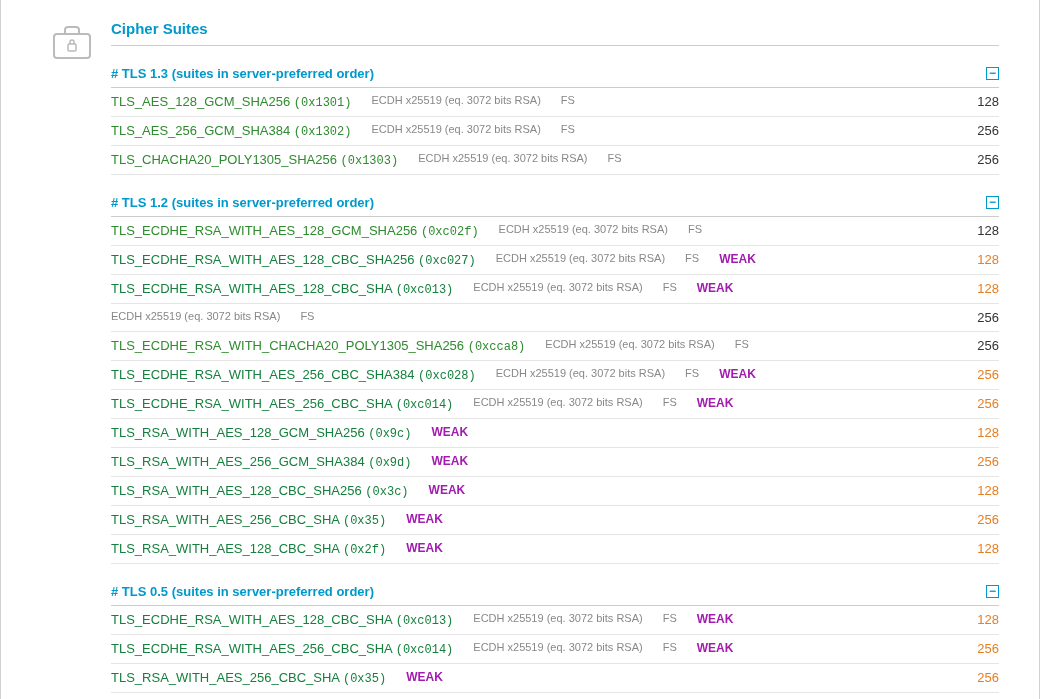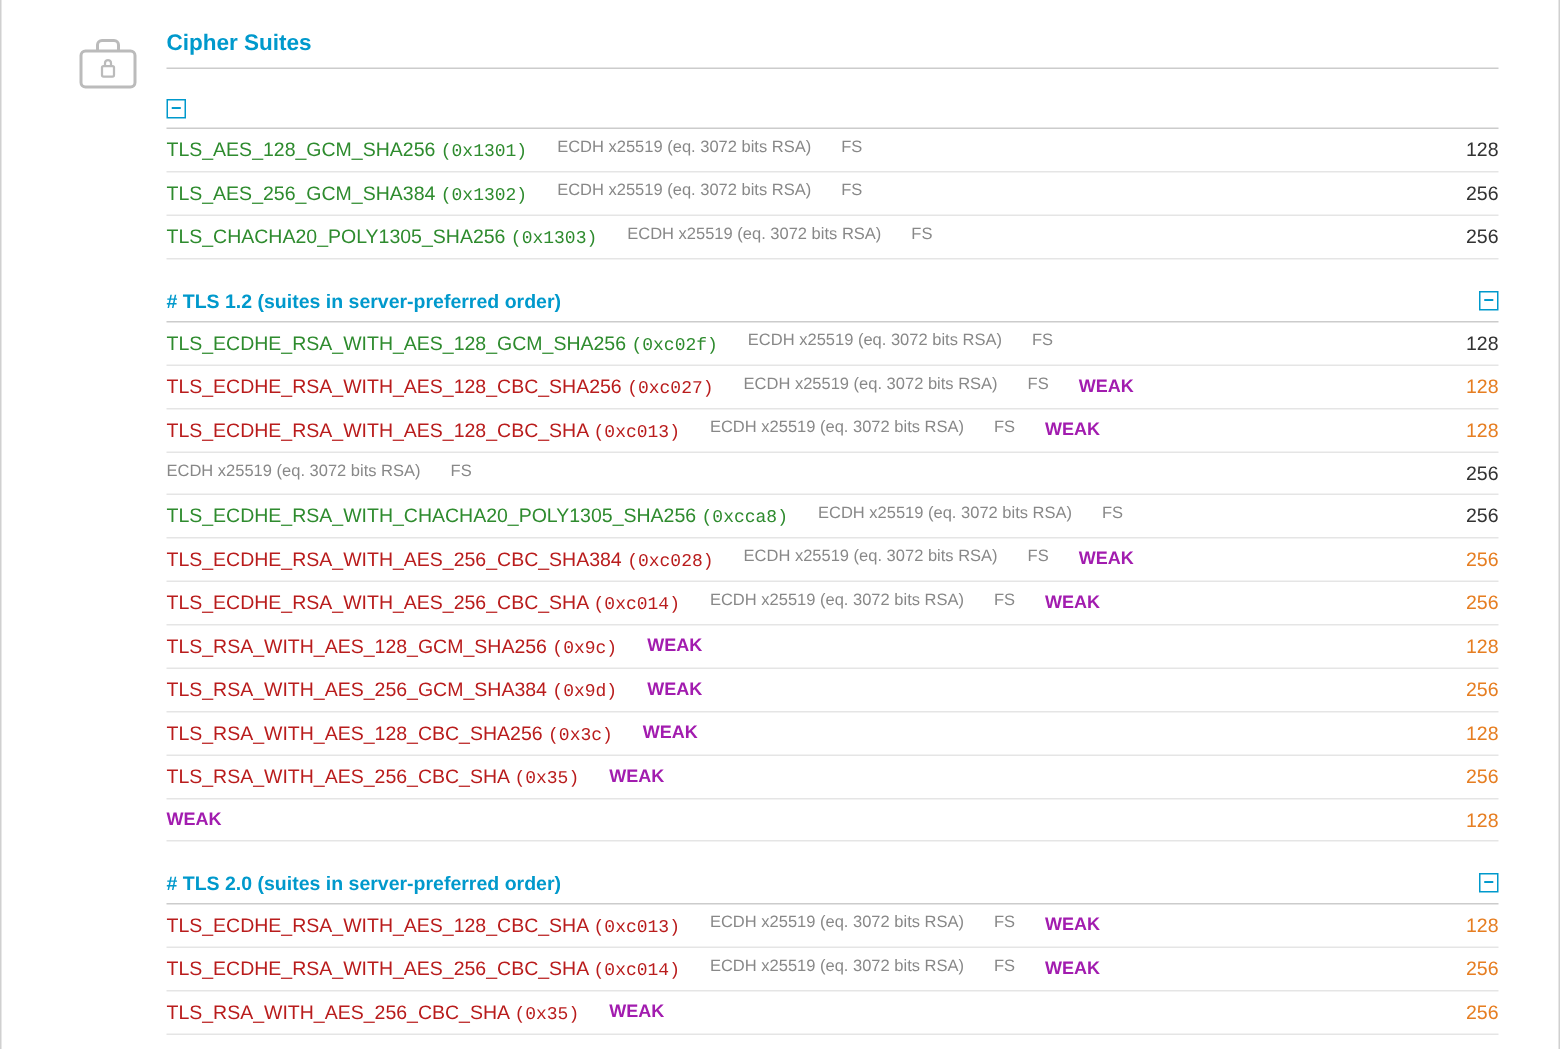--- a/index.html
+++ b/index.html
@@ -67,21 +67,21 @@
     align-items: flex-start;
     border-bottom: 1px solid #e5e5e5;
     padding: 6px 0;
     gap: 20px;
   }
   .cipher {
     font-size: 13px;
     white-space: nowrap;
   }
   .cipher.green { color: #2e8b2e; }
-  .cipher.orange { color: #b91c1c; }
+  .cipher.orange { color: #15803d; }
   .hex { font-family: "Courier New", monospace; font-size:12px; }
   .details {
     color: #888;
     font-size: 11px;
     white-space: nowrap;
   }
   .fs {
     color: #888;
     font-size: 11px;
   }
@@ -112,20 +112,21 @@
         <rect x="17" y="20" width="8" height="7" rx="1" fill="none" stroke="#bbb" stroke-width="1.5"></rect>
         <path d="M19 20 v-2 a2 2 0 0 1 4 0 v2" fill="none" stroke="#bbb" stroke-width="1.5"></path>
       </svg>
     </span>
   </div>
 
   <div class="content-col">
     <div class="section-title">Cipher Suites</div>
     <div id="groups-mount">
         <div class="group-header">
+          <span class="label"># TLS 1.3 (suites in server-preferred order)</span>
           <span class="toggle">−</span>
         </div>
         <div class="row">
           <span class="cipher green">TLS_AES_128_GCM_SHA256 <span class="hex">(0x1301)</span></span>
           <span class="details">ECDH x25519 (eq. 3072 bits RSA)</span>
           <span class="fs">FS</span>
           <span class="strength black">128</span>
         </div>
         <div class="row">
           <span class="cipher green">TLS_AES_256_GCM_SHA384 <span class="hex">(0x1302)</span></span>
@@ -202,25 +203,26 @@
           <span class="cipher orange">TLS_RSA_WITH_AES_128_CBC_SHA256 <span class="hex">(0x3c)</span></span>
           <span class="weak">WEAK</span>
           <span class="strength orange">128</span>
         </div>
         <div class="row">
           <span class="cipher orange">TLS_RSA_WITH_AES_256_CBC_SHA <span class="hex">(0x35)</span></span>
           <span class="weak">WEAK</span>
           <span class="strength orange">256</span>
         </div>
         <div class="row">
+          <span class="cipher orange">TLS_RSA_WITH_AES_128_CBC_SHA <span class="hex">(0x2f)</span></span>
           <span class="weak">WEAK</span>
           <span class="strength orange">128</span>
         </div>
         <div class="group-header">
-          <span class="label"># TLS 2.0 (suites in server-preferred order)</span>
+          <span class="label"># TLS 0.5 (suites in server-preferred order)</span>
           <span class="toggle">−</span>
         </div>
         <div class="row">
           <span class="cipher orange">TLS_ECDHE_RSA_WITH_AES_128_CBC_SHA <span class="hex">(0xc013)</span></span>
           <span class="details">ECDH x25519 (eq. 3072 bits RSA)</span>
           <span class="fs">FS</span>
           <span class="weak">WEAK</span>
           <span class="strength orange">128</span>
         </div>
         <div class="row">

